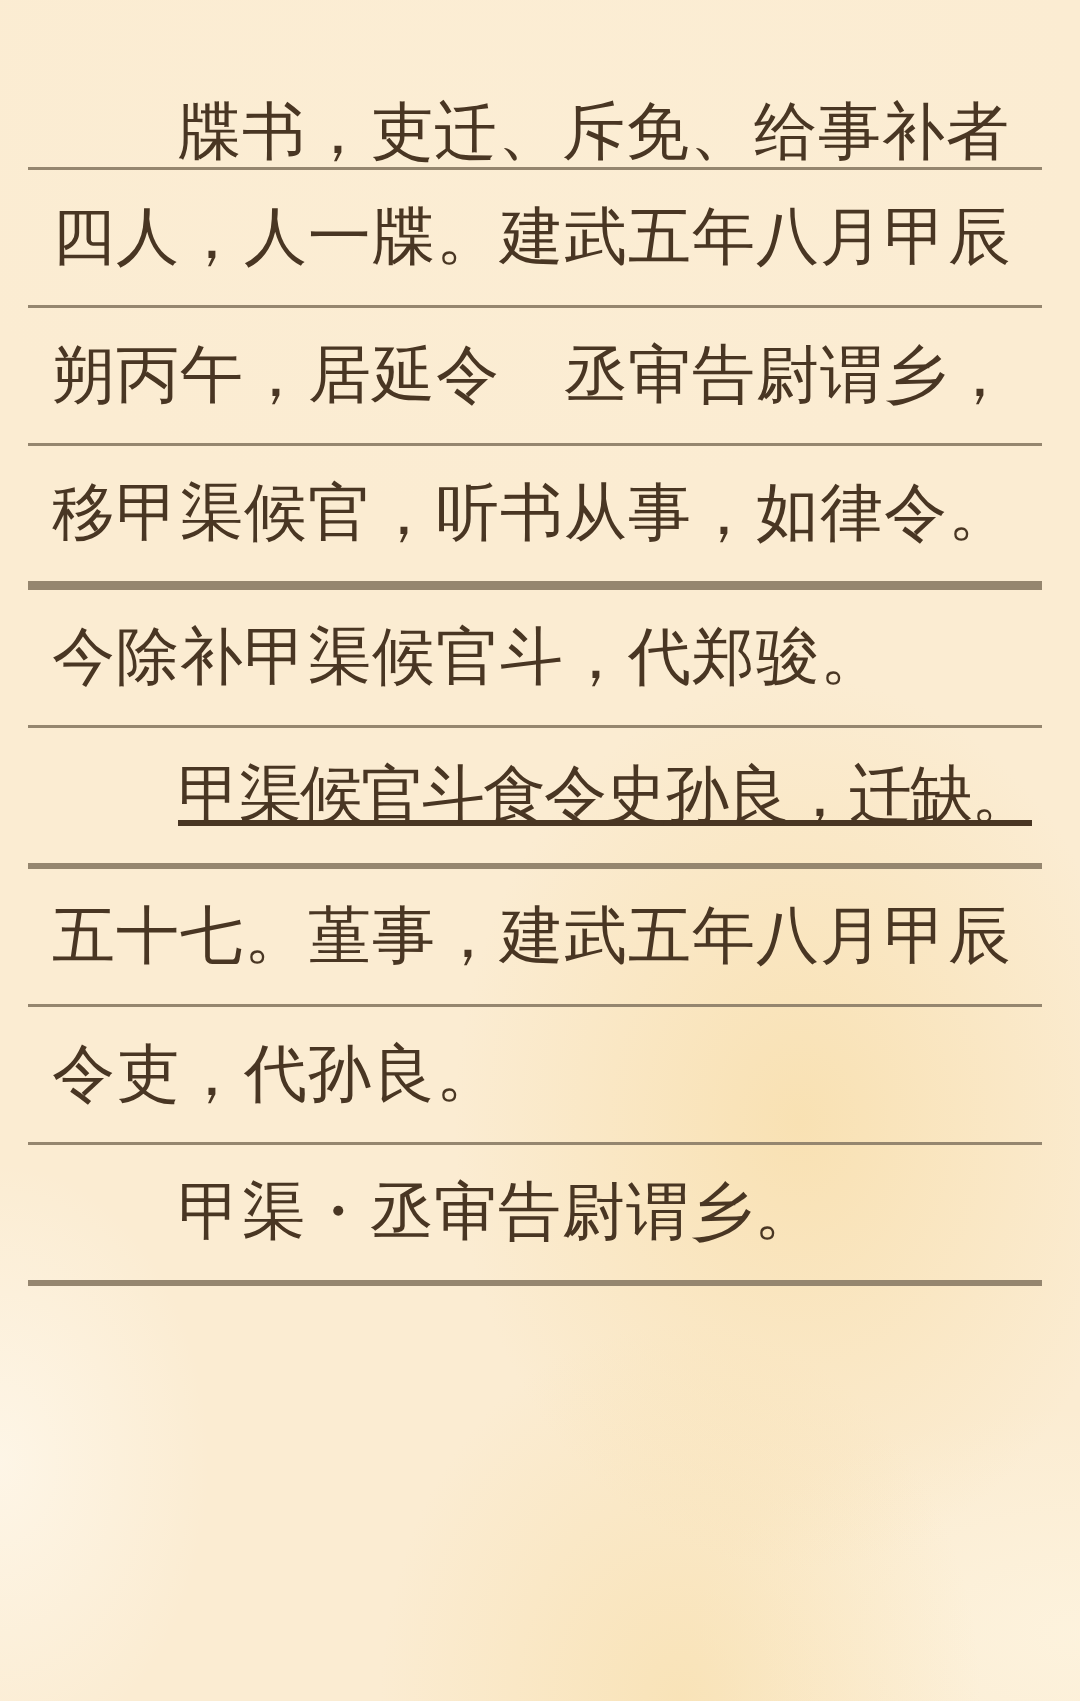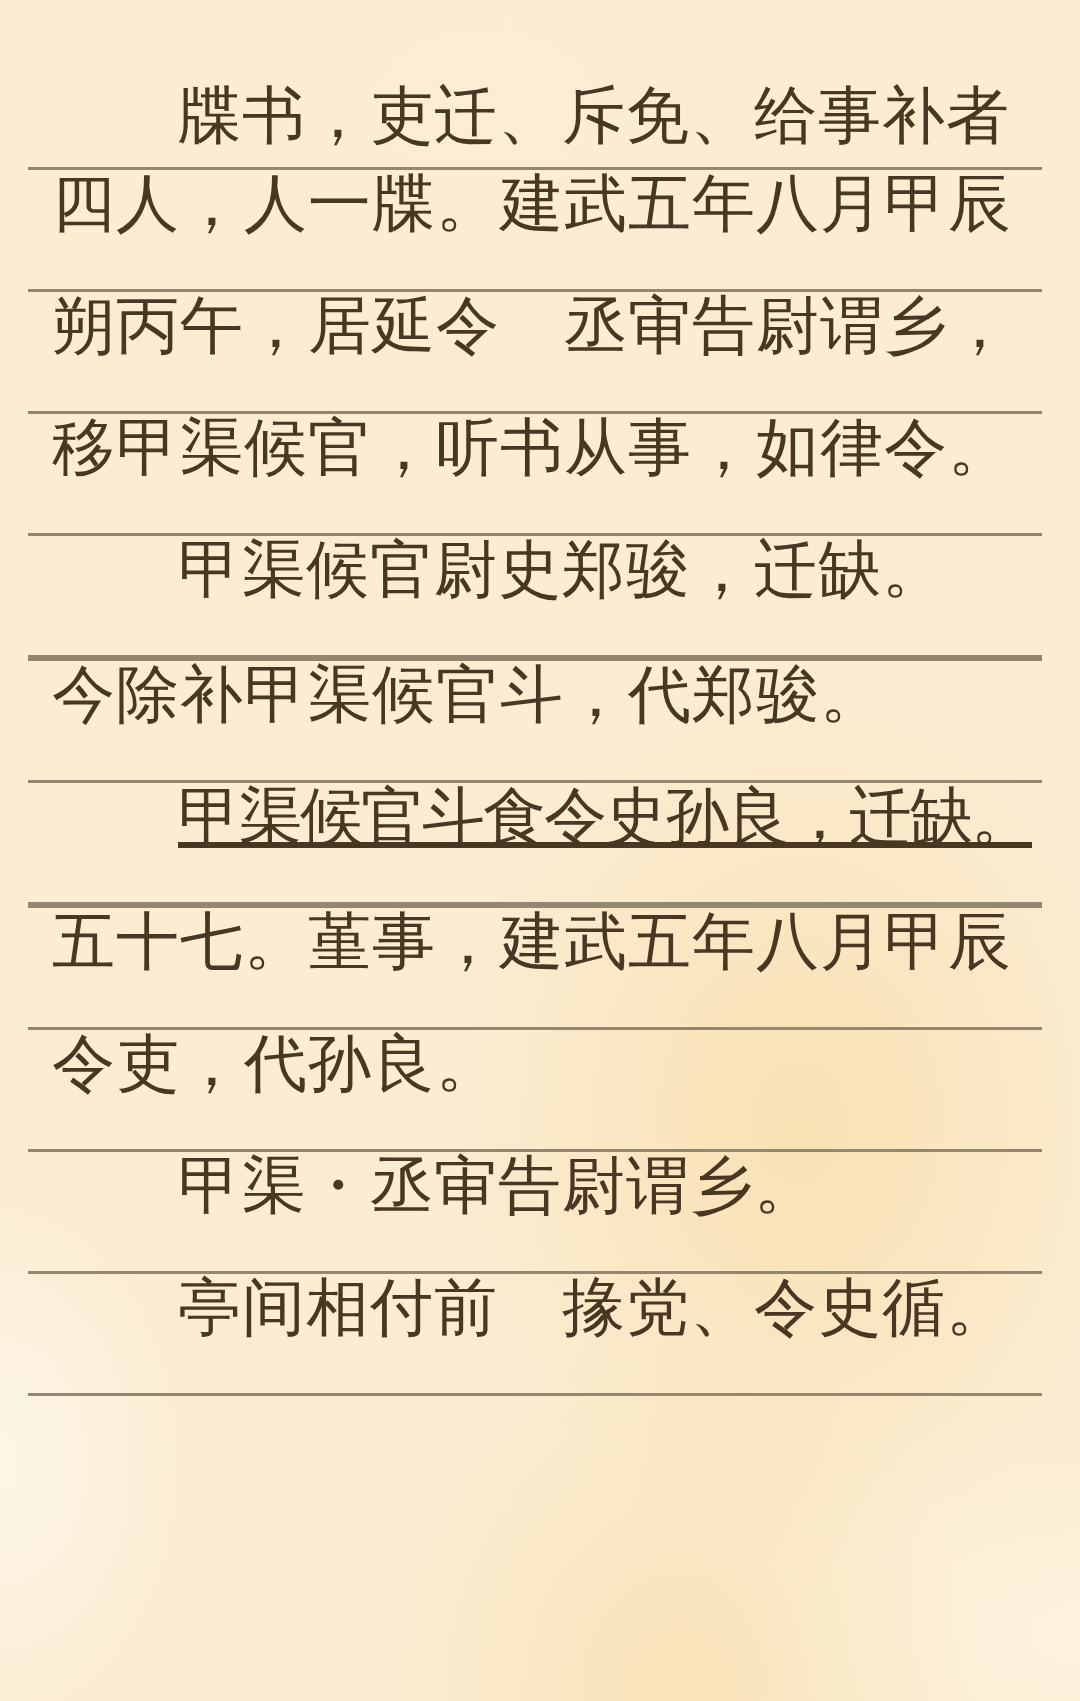--- a/index.html
+++ b/index.html
@@ -21,28 +21,28 @@
       radial-gradient(ellipse 760px 520px at 45% 6%, rgba(252,238,213,0.60), rgba(252,238,213,0) 80%),
       var(--bg, #fbecd2);
   }
   .content {
     position: absolute;
     left: 28px;
     top: 0;
     width: 1014px;
   }
   .row {
-    height: 119px;
+    height: 135px;
     display: flex;
+    align-items: center;
   }
   .row.first {
     height: 167px;
     align-items: flex-end;
     box-sizing: border-box;
-    padding-bottom: 16px;
   }
   .divider {
     height: 3px;
     background: var(--rule, #95866f);
   }
   .line {
     margin: 0;
     padding-left: 24px;
     font-size: 63px;
     line-height: 1.1;
@@ -67,23 +67,20 @@
       </div>
       <div class="divider"></div>
       <div class="row">
         <p class="line">朔丙午，居延令　丞审告尉谓乡，</p>
       </div>
       <div class="divider"></div>
       <div class="row">
         <p class="line">移甲渠候官，听书从事，如律令。</p>
       </div>
       <div class="divider"></div>
-      <div class="row indent">
-        <p class="line">甲渠候官尉史郑骏，迁缺。</p>
-      </div>
       <div class="divider"></div>
       <div class="divider"></div>
       <div class="row">
         <p class="line">今除补甲渠候官斗，代郑骏。</p>
       </div>
       <div class="divider"></div>
       <div class="row indent tight">
         <p class="line">甲渠候官斗食令史孙良，迁缺。</p>
       </div>
       <div class="divider"></div>
@@ -93,18 +90,15 @@
       </div>
       <div class="divider"></div>
       <div class="row">
         <p class="line">令吏，代孙良。</p>
       </div>
       <div class="divider"></div>
       <div class="row indent">
         <p class="line">甲渠・丞审告尉谓乡。</p>
       </div>
       <div class="divider"></div>
-      <div class="row indent">
-        <p class="line">亭间相付前　掾党、令史循。</p>
-      </div>
       <div class="divider"></div>
     </div>
 </div>
 
 </body></html>

